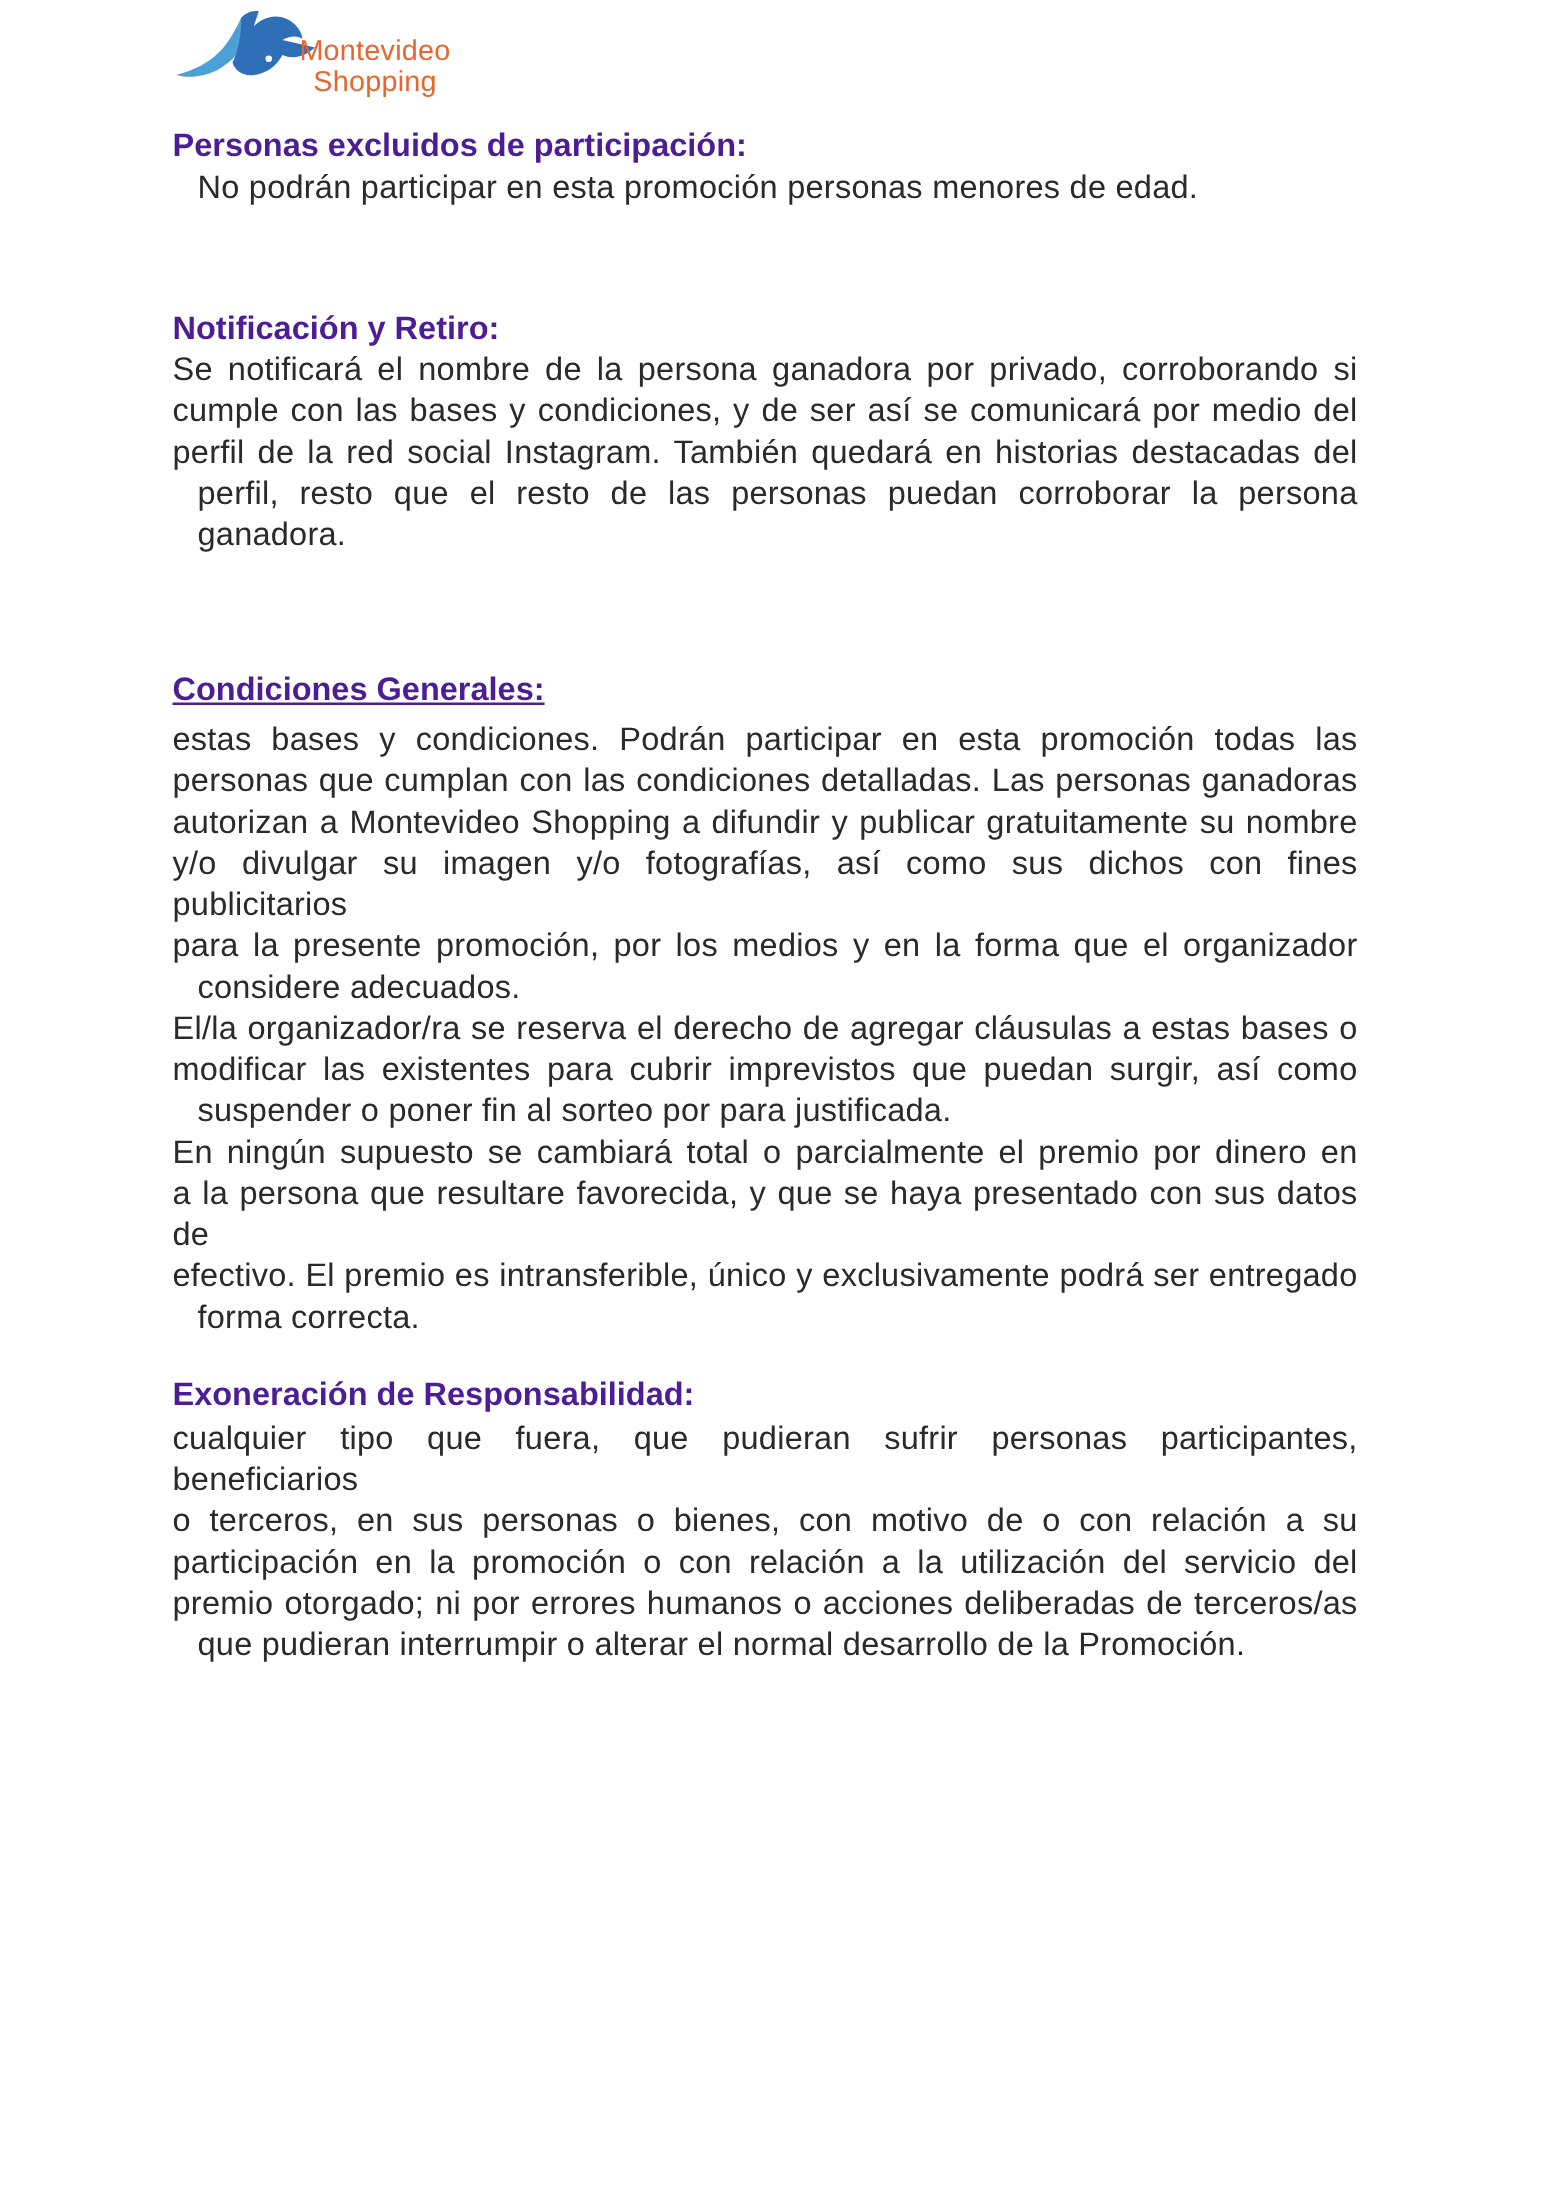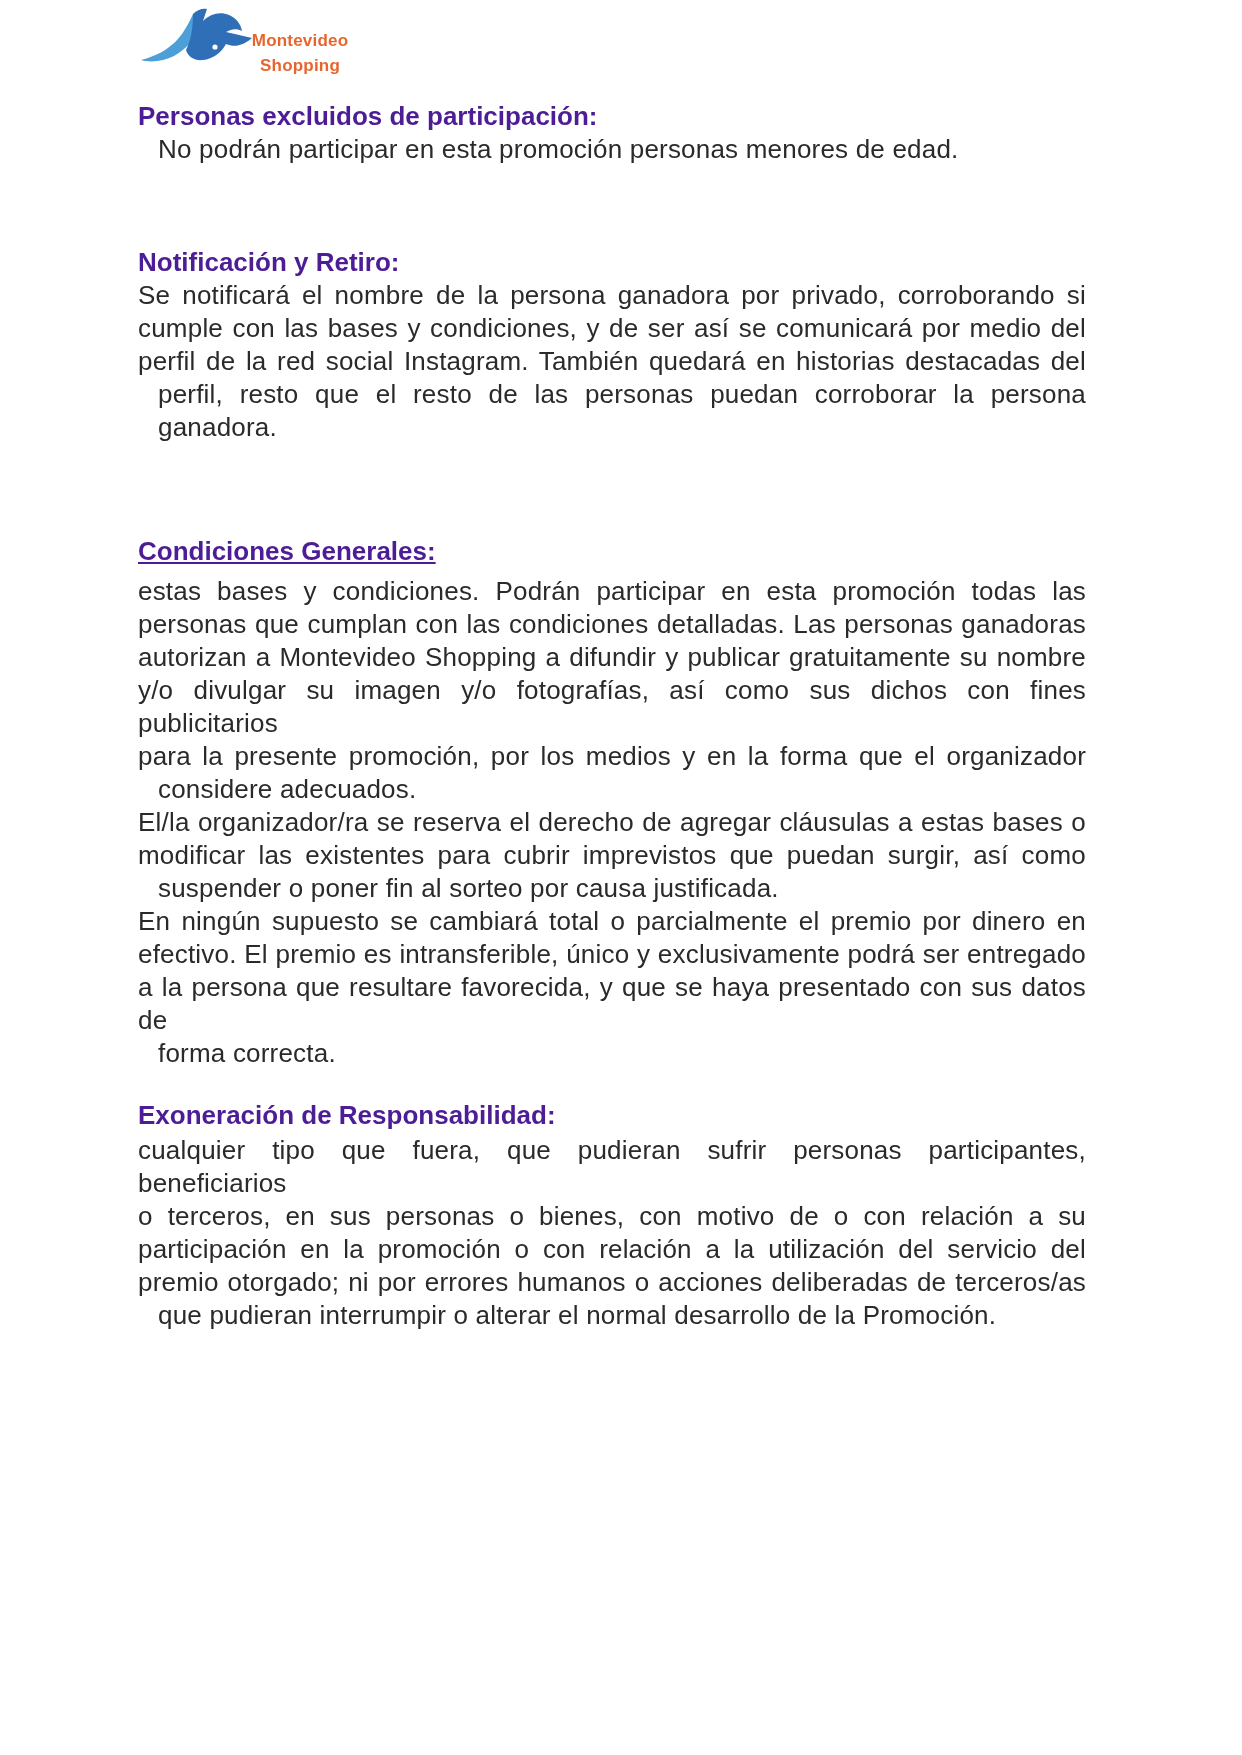--- a/index.html
+++ b/index.html
@@ -14,22 +14,22 @@
   
   .logo-wrap {
     position:absolute; left:140px; top:6px;
     width:240px; height:72px;
   }
   .logo-icon { position:absolute; left:0; top:2px; }
   .logo-text {
     position:absolute; left:94px; top:22px;
     width:132px;
     text-align:center;
-    font-weight:700;
-    font-size:17px;
+    font-weight:400;
+    font-size:23px;
     line-height:25px;
     letter-spacing:0.2px;
   }
   .logo-text span { display:block; }
 
   
   .doc {
     position:absolute;
     left:138px; top:100px;
     width:948px;
@@ -105,26 +105,26 @@
         <span class="ln">estas bases y condiciones. Podrán participar en esta promoción todas las</span>
         <span class="ln">personas que cumplan con las condiciones detalladas. Las personas ganadoras</span>
         <span class="ln">autorizan a Montevideo Shopping a difundir y publicar gratuitamente su nombre</span>
         <span class="ln">y/o divulgar su imagen y/o fotografías, así como sus dichos con fines publicitarios</span>
         <span class="ln">para la presente promoción, por los medios y en la forma que el organizador</span>
         <span class="ln last">considere adecuados.</span>
       </p>
       <p>
         <span class="ln">El/la organizador/ra se reserva el derecho de agregar cláusulas a estas bases o</span>
         <span class="ln">modificar las existentes para cubrir imprevistos que puedan surgir, así como</span>
-        <span class="ln last">suspender o poner fin al sorteo por causa justificada.</span>
+        <span class="ln last">suspender o poner fin al sorteo por para justificada.</span>
       </p>
       <p>
         <span class="ln">En ningún supuesto se cambiará total o parcialmente el premio por dinero en</span>
+        <span class="ln">a la persona que resultare favorecida, y que se haya presentado con sus datos de</span>
         <span class="ln">efectivo. El premio es intransferible, único y exclusivamente podrá ser entregado</span>
-        <span class="ln">a la persona que resultare favorecida, y que se haya presentado con sus datos de</span>
         <span class="ln last">forma correcta.</span>
       </p>
     </section>
     <section class="s4">
       <h2>Exoneración de Responsabilidad:</h2>
       <p>
         <span class="ln">cualquier tipo que fuera, que pudieran sufrir personas participantes, beneficiarios</span>
         <span class="ln">o terceros, en sus personas o bienes, con motivo de o con relación a su</span>
         <span class="ln">participación en la promoción o con relación a la utilización del servicio del</span>
         <span class="ln">premio otorgado; ni por errores humanos o acciones deliberadas de terceros/as</span>

